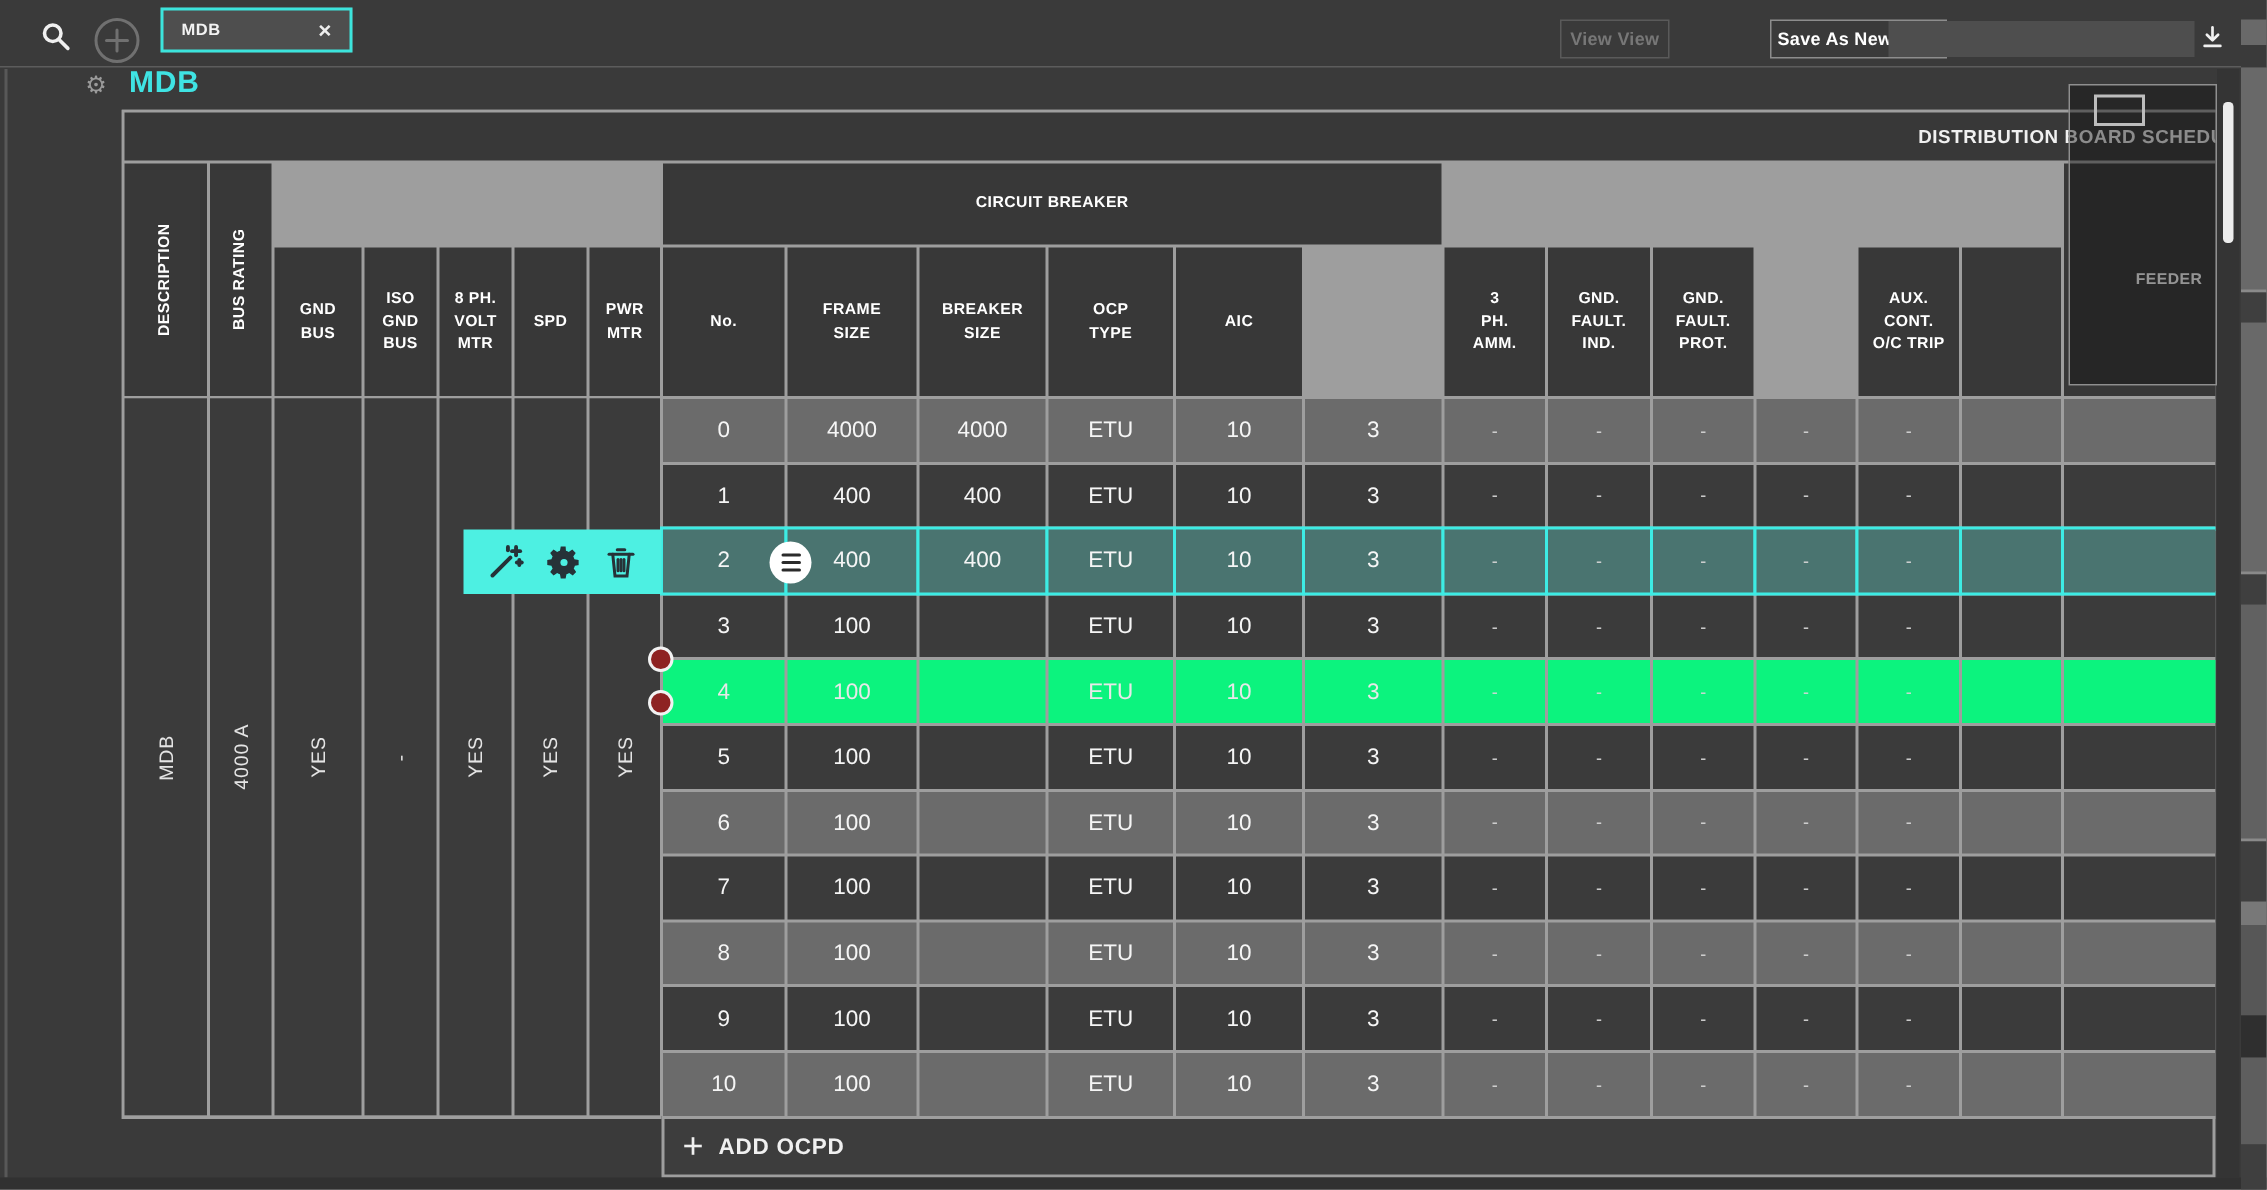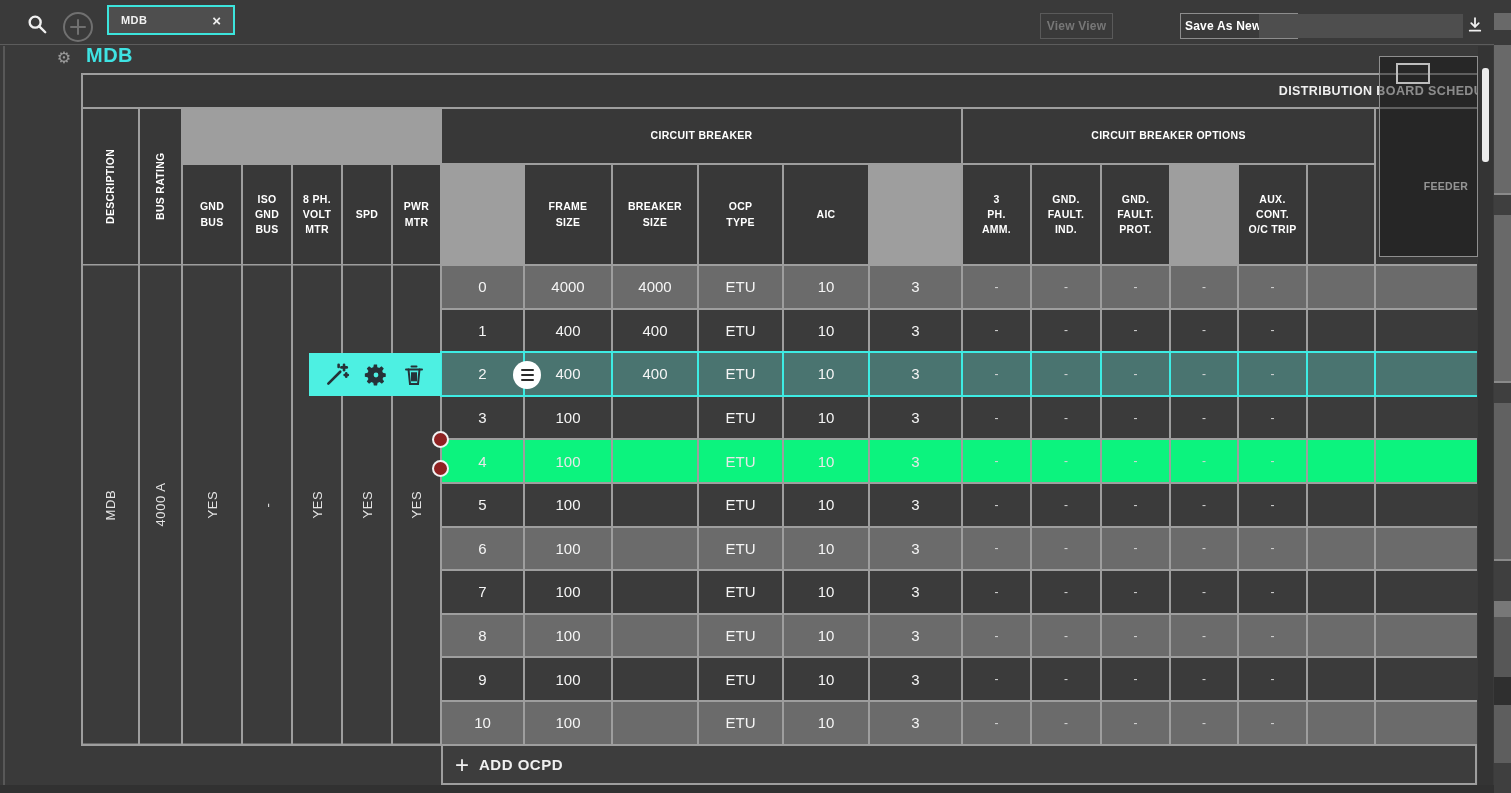--- a/index.html
+++ b/index.html
@@ -122,35 +122,35 @@
 <div id="board-title" class="abs">MDB</div>
 
 <div id="table-wrap" class="abs">
   <div id="grid">
     <div id="sched-title-cell" class="cell">DISTRIBUTION BOARD SCHEDULE</div>
 
     <div class="cell hdr vt" style="grid-column:1;grid-row:2 / span 2;">DESCRIPTION</div>
     <div class="cell hdr vt" style="grid-column:2;grid-row:2 / span 2;">BUS RATING</div>
 
     <div class="cell hdr" style="grid-column:8 / span 6;grid-row:2;">CIRCUIT BREAKER</div>
-    <div class="cell hdr" style="grid-column:14 / span 6;grid-row:2;">CIRCUIT BREAKER OPTIONS</div>
     <div class="cell hdr" style="grid-column:20;grid-row:2 / span 2;">FEEDER</div>
 
     <div class="cell hdr" style="grid-column:3;grid-row:3;">GND
 BUS</div>
     <div class="cell hdr" style="grid-column:4;grid-row:3;">ISO
 GND
 BUS</div>
     <div class="cell hdr" style="grid-column:5;grid-row:3;">8 PH.
 VOLT
 MTR</div>
     <div class="cell hdr" style="grid-column:6;grid-row:3;">SPD</div>
     <div class="cell hdr" style="grid-column:7;grid-row:3;">PWR
 MTR</div>
 
+    <div class="cell hdr" style="grid-column:8;grid-row:3;">No.</div>
     <div class="cell hdr" style="grid-column:9;grid-row:3;">FRAME
 SIZE</div>
     <div class="cell hdr" style="grid-column:10;grid-row:3;">BREAKER
 SIZE</div>
     <div class="cell hdr" style="grid-column:11;grid-row:3;">OCP
 TYPE</div>
     <div class="cell hdr" style="grid-column:12;grid-row:3;">AIC</div>
 
     <div class="cell hdr" style="grid-column:14;grid-row:3;">3
 PH.

